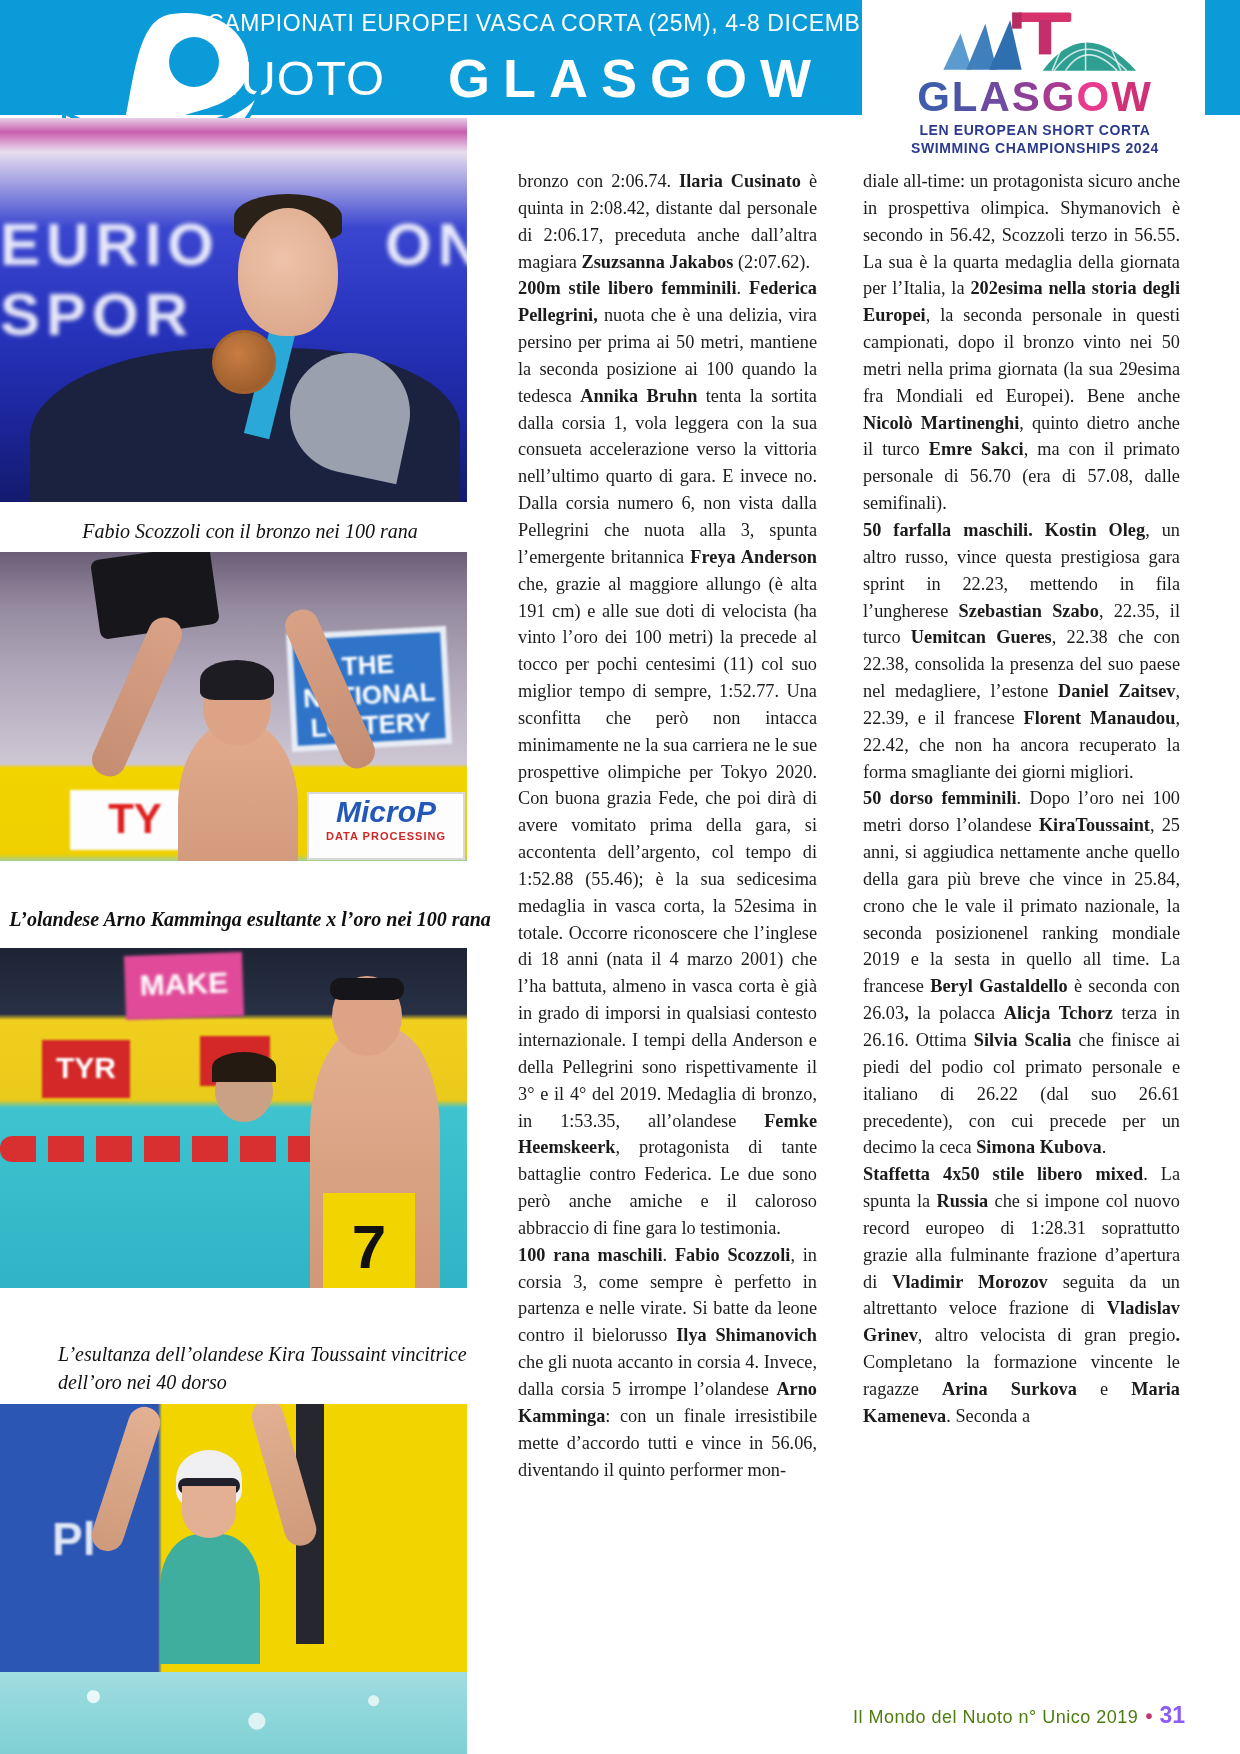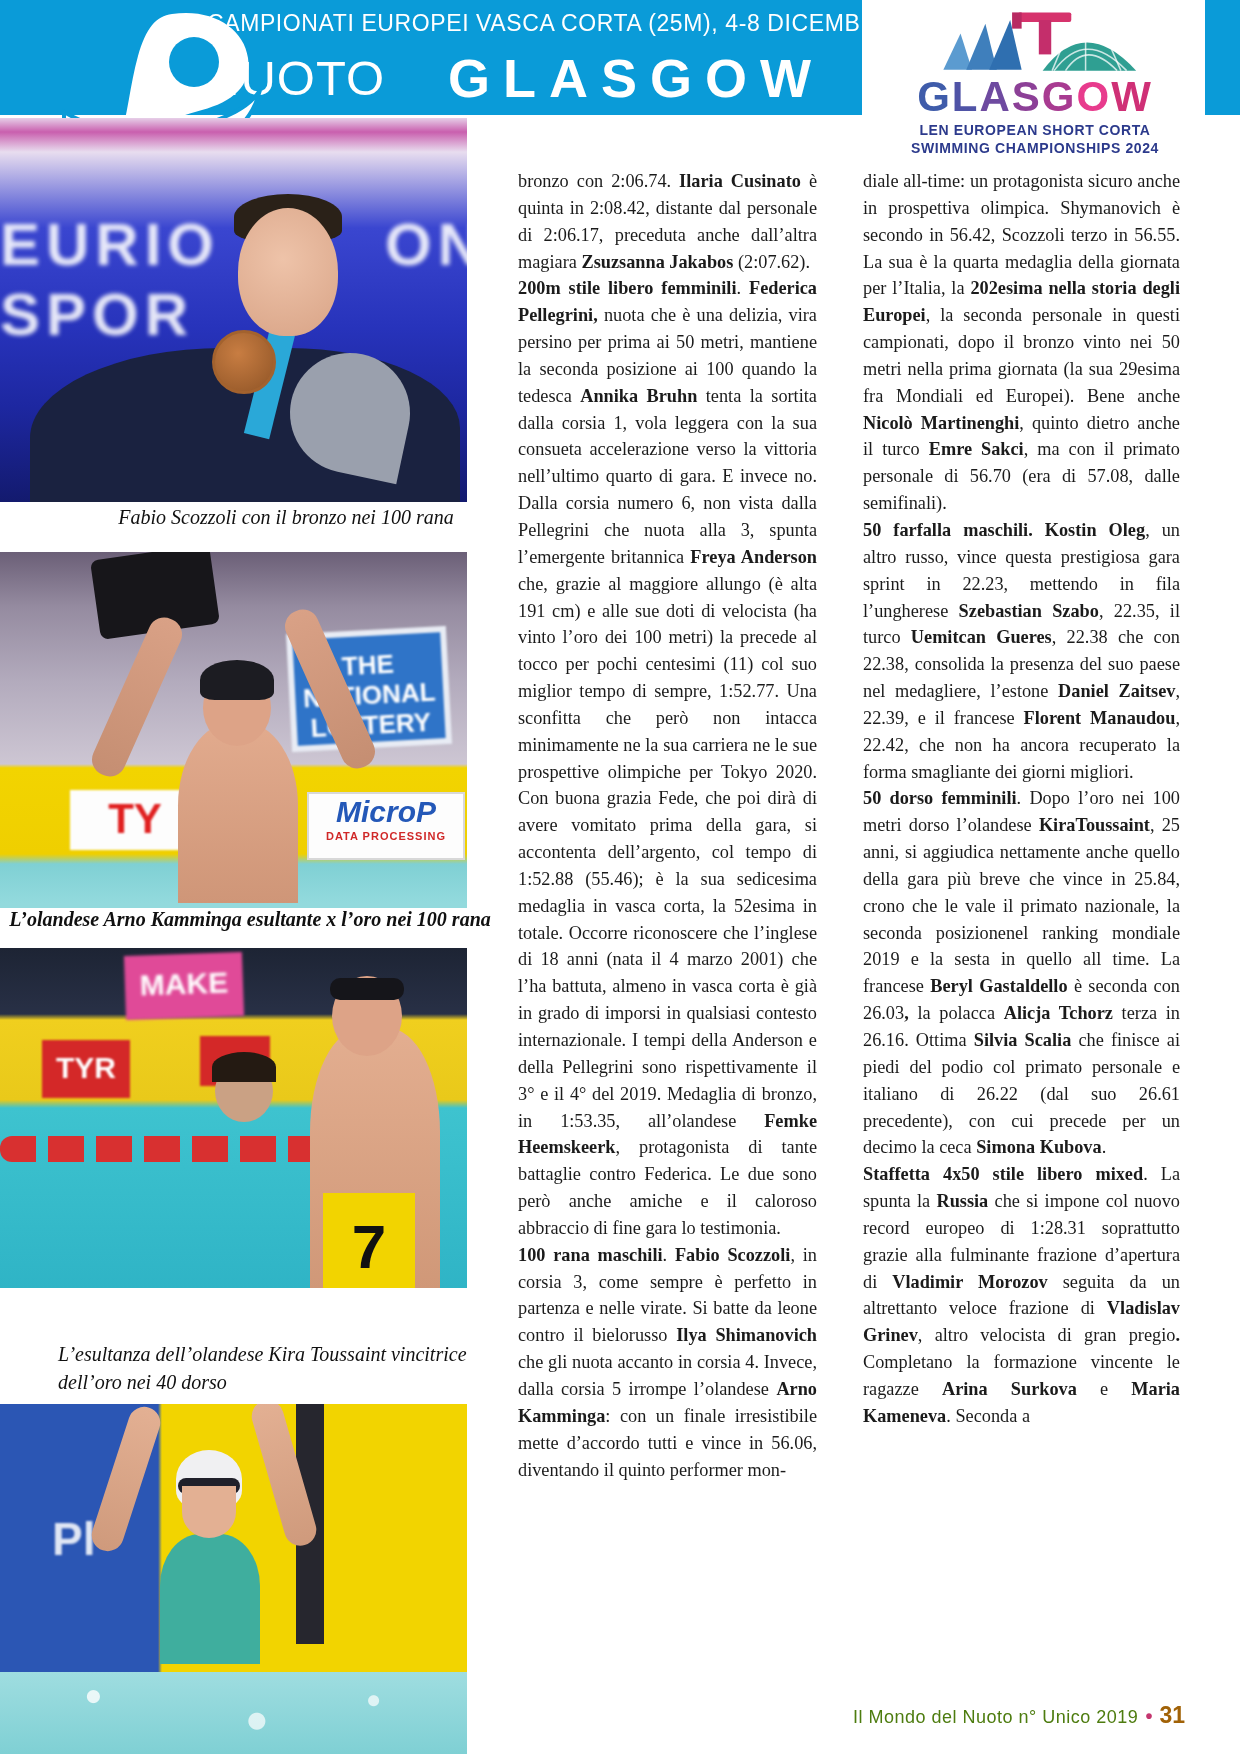--- a/index.html
+++ b/index.html
@@ -32,21 +32,21 @@
       filter:blur(2px);font-family:"Liberation Sans",sans-serif;}
   #p1 .jacket{left:30px;top:230px;width:430px;height:200px;background:#1a2240;border-radius:45% 40% 0 0;}
   #p1 .hood{left:290px;top:235px;width:120px;height:120px;background:#9aa0ad;border-radius:50% 50% 0 50%;transform:rotate(12deg);}
   #p1 .face{left:238px;top:90px;width:100px;height:128px;border-radius:50% 50% 46% 46%;
       background:radial-gradient(circle at 45% 40%,#eec3a9,#d8a386);}
   #p1 .hair{left:234px;top:76px;width:108px;height:46px;border-radius:50% 50% 20% 20%;background:#2a2118;}
   #p1 .lanyard{left:258px;top:200px;width:26px;height:120px;background:#2aa8d8;transform:rotate(14deg);}
   #p1 .medal{left:212px;top:212px;width:58px;height:58px;border-radius:50%;
       background:radial-gradient(circle at 40% 35%,#c87d42,#8f5426);border:3px solid #a3622e;}
 
-  #p2{top:552px;height:356px;background:linear-gradient(180deg,#6b5f77 0px,#958ba0 55px,#b3abbd 130px,
+  #p2{top:552px;height:309px;background:linear-gradient(180deg,#6b5f77 0px,#958ba0 55px,#b3abbd 130px,
       #cdc6d3 212px,#f2d400 216px,#efcf00 302px,#7fd0d4 312px,#93dadd 351px);}
   #p2 .camera{left:95px;top:0;width:120px;height:80px;background:#17161a;border-radius:8px;transform:rotate(-8deg);}
   #p2 .lottery{right:18px;top:78px;width:160px;height:118px;background:#2f74c8;border:6px solid #e8ecf4;
       transform:rotate(-3deg);color:#fff;font-weight:bold;font-size:26px;line-height:30px;text-align:center;
       padding-top:14px;box-sizing:border-box;filter:blur(1px);}
   #p2 .tyr-panel{left:70px;top:238px;width:130px;height:60px;background:#fdfdfd;color:#e02020;
       font-weight:bold;font-size:42px;text-align:center;line-height:58px;filter:blur(1px);}
   #p2 .micro-panel{right:2px;top:240px;width:158px;height:68px;background:#fdfdfd;border:2px solid #d8d8d8;
       text-align:center;box-sizing:border-box;}
   #p2 .micro{position:static;display:block;color:#2458b8;font-size:30px;font-weight:bold;font-style:italic;line-height:36px;}
@@ -89,37 +89,37 @@
   #p4 .suit{left:160px;top:130px;width:100px;height:130px;border-radius:40% 40% 0 0;background:#3fae9e;}
   #p4 .water4{left:0;bottom:0;width:467px;height:82px;
       background:radial-gradient(circle at 20% 30%,rgba(255,255,255,.8) 0 6px,rgba(0,0,0,0) 7px),
                  radial-gradient(circle at 55% 60%,rgba(255,255,255,.7) 0 8px,rgba(0,0,0,0) 9px),
                  radial-gradient(circle at 80% 35%,rgba(255,255,255,.7) 0 5px,rgba(0,0,0,0) 6px),
                  linear-gradient(180deg,#9fdde0,#7fd0d4);}
 
   
   .caption{position:absolute;left:0;width:500px;text-align:center;font-family:"Liberation Serif",serif;
            font-style:italic;font-size:20px;color:#101010;}
-  #c1{top:506px;padding-left:36px;}
+  #c1{top:520px;}
   #c2{top:908px;font-weight:bold;}
   #c3{top:1294px;}
   #c4{top:1340px;left:58px;width:430px;text-align:left;line-height:28px;}
 
   
   .col{position:absolute;top:168px;font-family:"Liberation Serif",serif;font-size:18.3px;
        line-height:26.85px;text-align:justify;color:#1b1b1b;}
   .col p{margin:0;}
   #colm{left:518px;width:299px;}
   #colr{left:863px;width:317px;}
 
   
   .footer{position:absolute;top:1702px;right:55px;display:flex;align-items:baseline;}
   .footer-mag{color:#4d7c0f;font-size:18px;letter-spacing:.5px;}
   .footer-dot{color:#c4366f;font-size:20px;font-weight:bold;margin:0 7px;}
-  .footer-num{color:#a16207;font-weight:bold;font-size:23px;}
+  .footer-num{color:#8b5cf6;font-weight:bold;font-size:23px;}
 </style>
 </head>
 <body>
 
 <div id="page">
 
   <div class="banner"></div>
   <div class="banner-right"></div>
   <div class="kicker">CAMPIONATI EUROPEI VASCA CORTA (25M), 4-8 DICEMBRE</div>
   <div class="brand">NUOTO</div>

